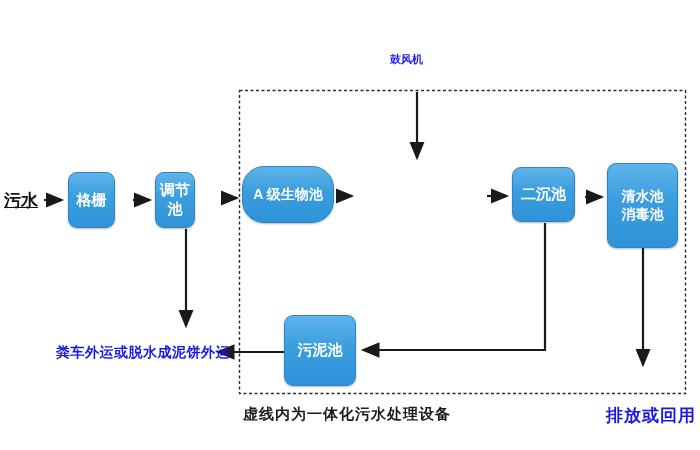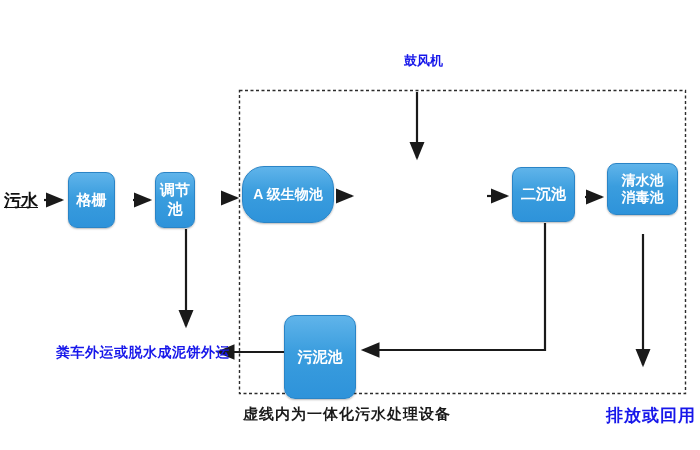--- a/index.html
+++ b/index.html
@@ -23,31 +23,31 @@
     text-align: center;
     box-shadow: 0 1px 2px rgba(0,0,0,0.28);
     line-height: 1.25;
     box-sizing: border-box;
   }
   .lbl { position: absolute; white-space: nowrap; }
   .lbl-black { color: #111111; font-weight: bold; }
   .lbl-blue  { color: #1717ea; font-weight: bold; }
   .lbl-caption { color: #1b1b1b; font-weight: bold; }
   #lbl-source   { left: 4px;  top: 189px; font-size: 17px; text-decoration: underline; }
-  #lbl-blower   { left: 404px; top: 52px;  font-size: 13px; }
+  #lbl-blower   { left: 390px; top: 52px;  font-size: 11px; }
   #lbl-sludgeout{ left: 56px; top: 344px; font-size: 14px; letter-spacing: 0.5px; }
   #lbl-caption  { left: 243px; top: 405px; font-size: 15px; letter-spacing: 1px; }
   #lbl-discharge{ left: 606px; top: 404px; font-size: 17px; letter-spacing: 1px; }
   #box-grid     { left: 68px;  top: 172px; width: 47px;  height: 56px; font-size: 15px; }
   #box-reg      { left: 155px; top: 172px; width: 40px;  height: 56px; font-size: 15px; }
   #box-abio     { left: 242px; top: 166px; width: 92px;  height: 57px; font-size: 14px; border-radius: 22px; }
   #box-obio     { left: 357px; top: 163px; width: 127px; height: 60px; font-size: 13.5px; }
   #box-sed      { left: 512px; top: 167px; width: 63px;  height: 55px; font-size: 15px; }
-  #box-clear    { left: 607px; top: 163px; width: 71px;  height: 52px; font-size: 14px; }
-  #box-sludge   { left: 284px; top: 315px; width: 72px;  height: 84px; font-size: 15px; border-radius: 11px; }
+  #box-clear    { left: 607px; top: 163px; width: 71px;  height: 85px; font-size: 14px; }
+  #box-sludge   { left: 284px; top: 315px; width: 72px;  height: 71px; font-size: 15px; }
 </style>
 </head>
 <body>
 
 <div id="canvas">
 
   <svg id="wires" width="700" height="450" viewBox="0 0 700 450">
     <defs>
       <marker id="ah" markerWidth="9" markerHeight="8" refX="7.5" refY="3.5" orient="auto">
         <path d="M0,0 L8.5,3.5 L0,7 Z" fill="#1a1a1a"></path>

